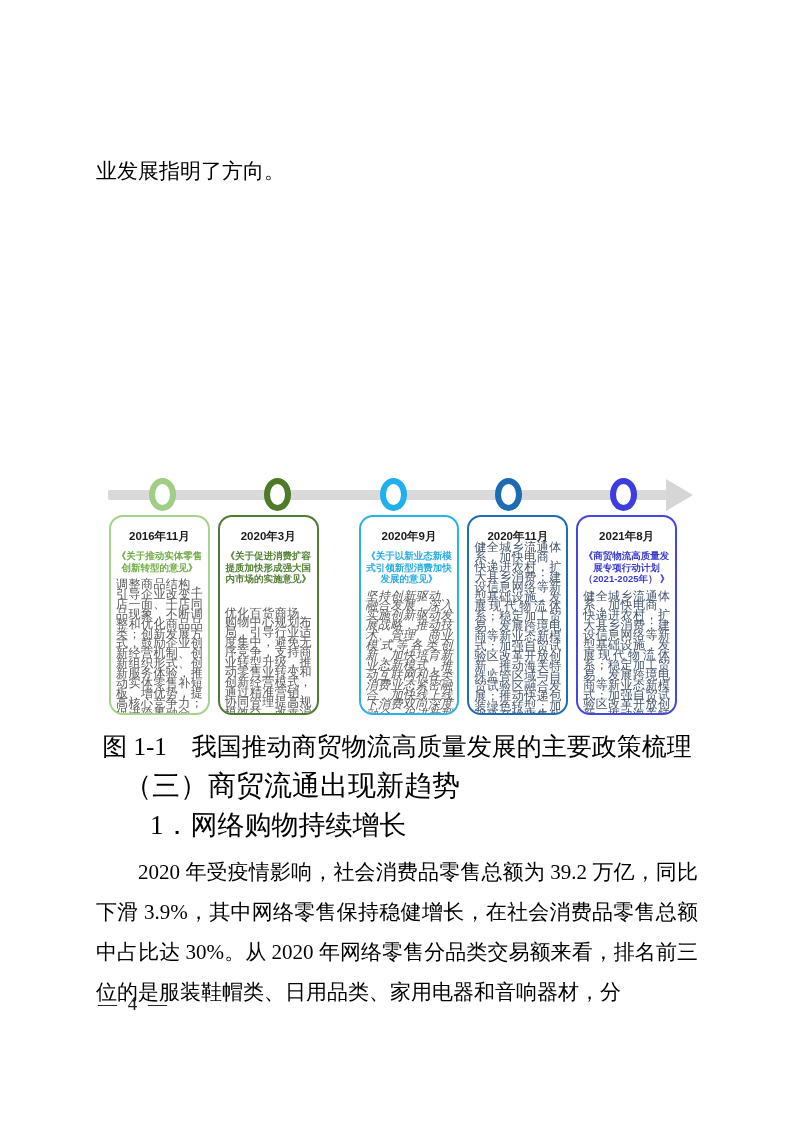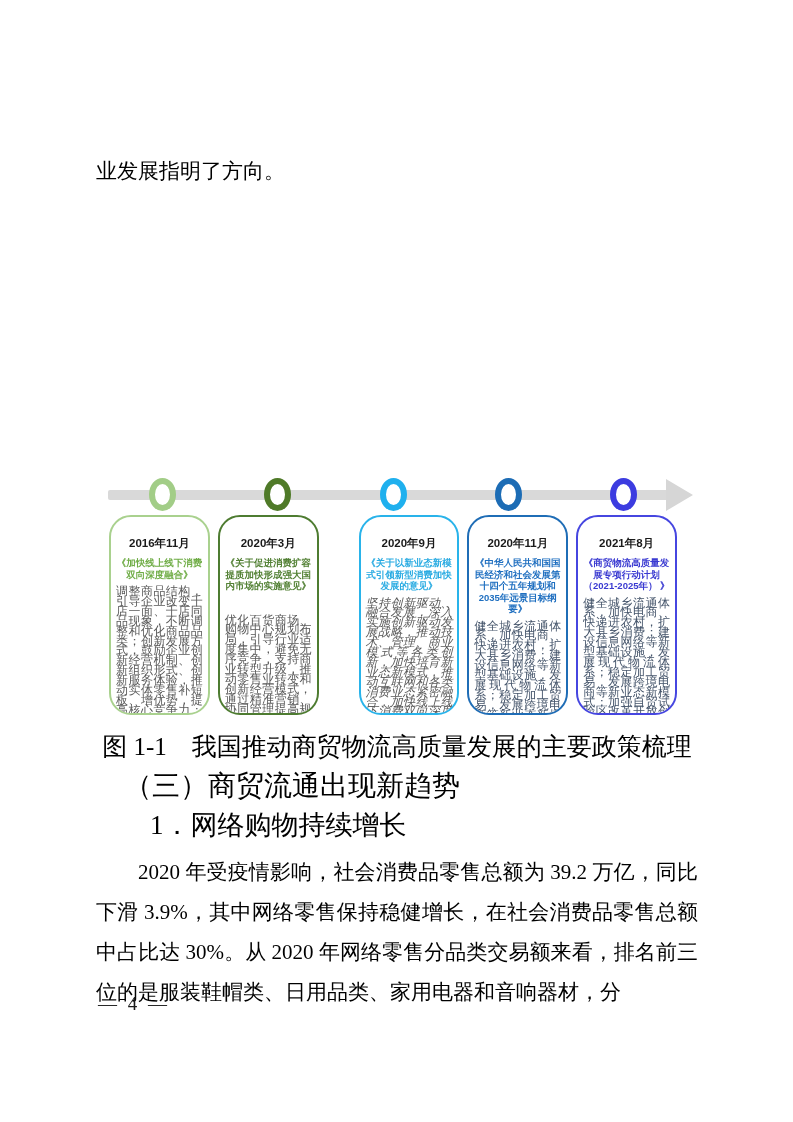--- a/index.html
+++ b/index.html
@@ -44,22 +44,22 @@
   .tl-dot {
     width:27px; height:33px; background:#fff;
     border:6px solid #999; border-radius:50%;
   }
   .tl-cards {
     position:absolute; left:13px; top:47px; width:568px;
     display:flex; gap:8px; align-items:stretch;
   }
   .tl-card {
     flex:1; height:200px; overflow:hidden;
-    background:#fff; border:2px solid #999; border-radius:22px;
-    padding:19px 5px 5px;
+    background:#fff; border:2px solid #999; border-radius:14px;
+    padding:12px 5px 5px;
   }
   .tl-date {
     text-align:center; font-weight:bold; font-size:11.5px;
     color:#1a1a1a; line-height:14px;
   }
   .tl-title {
     text-align:center; font-weight:bold; font-size:9.5px;
     line-height:11.5px; margin:7px 0 7px;
   }
   .tl-body {
@@ -109,36 +109,35 @@
         <div class="tl-dot" style="border-color: rgb(28, 108, 181);"></div>
       </div>
     <div class="tl-dot-cell">
         <div class="tl-dot" style="border-color: rgb(60, 60, 224);"></div>
       </div>
   </div>
 
   <div class="tl-cards">
     <div class="tl-card" style="border-color: rgb(169, 209, 142);">
       <div class="tl-date">2016年11月</div>
-      <div class="tl-title" style="color: rgb(112, 173, 71);">《加快线上线下消费双向深度融合》</div>
+      <div class="tl-title" style="color: rgb(112, 173, 71);">《关于推动实体零售创新转型的意见》</div>
       <div class="tl-body" style="color: rgb(89, 89, 89);">调整商品结构，引导企业改变千店一面、千店同品现象，不断调整和优化商品品类；创新发展方式，鼓励企业创新经营机制、创新组织形式、创新服务体验，推动实体零售补短板、增优势，提高核心竞争力；促进跨界融合，促进线上线下融合。</div>
     </div>
     <div class="tl-card" style="border-color: rgb(78, 124, 49);">
       <div class="tl-date">2020年3月</div>
       <div class="tl-title" style="color: rgb(83, 129, 53);">《关于促进消费扩容提质加快形成强大国内市场的实施意见》</div>
       <div class="tl-body" style="color: rgb(89, 89, 89); margin-top: 24px;">优化百货商场、购物中心规划布局，引导行业适度集中，避免无序竞争，支持商业转型升级，推动零售业转变和创新经营模式，通过精准营销、协同管理提高规模效益，改善消费体验，鼓励线上线下融合等新消费模式发展，鼓励建设“智慧商店”“智慧街区”“智慧商圈”。</div>
     </div>
     <div class="tl-card" style="border-color: rgb(41, 179, 234); margin-left: 32px;">
       <div class="tl-date">2020年9月</div>
       <div class="tl-title" style="color: rgb(41, 171, 226);">《关于以新业态新模式引领新型消费加快发展的意见》</div>
       <div class="tl-body" style="color: rgb(89, 89, 89); font-style: italic;">坚持创新驱动、融合发展，深入实施创新驱动发展战略，推动技术、管理、商业模式等各类创新，加快培育新业态新模式，推动互联网和各类消费业态紧密融合，加快线上线下消费双向深度融合，促进新型消费蓬勃发展。</div>
     </div>
     <div class="tl-card" style="border-color: rgb(31, 109, 182);">
       <div class="tl-date">2020年11月</div>
-      <div class="tl-title" style="color: rgb(31, 111, 192);">《中华人民共和国国民经济和社会发展第十四个五年规划和2035年远景目标纲要》</div>
       <div class="tl-body" style="color: rgb(68, 84, 106);">健全城乡流通体系，加快电商、快递进农村，扩大县乡消费；建设信息网络等新型基础设施，发展现代物流体系；稳定加工贸易，发展跨境电商等新业态新模式；加强自贸试验区改革开放创新，推动海关特殊监管区域与自贸试验区融合发展；推动快递包装绿色转型；加强废弃物收集处理，推进生态系统保护和修复等。</div>
     </div>
     <div class="tl-card" style="border-color: rgb(70, 70, 224);">
       <div class="tl-date">2021年8月</div>
       <div class="tl-title" style="color: rgb(58, 58, 209);">《商贸物流高质量发展专项行动计划（2021-2025年） 》</div>
       <div class="tl-body" style="color: rgb(68, 84, 106);">健全城乡流通体系，加快电商、快递进农村，扩大县乡消费；建设信息网络等新型基础设施，发展现代物流体系；稳定加工贸易，发展跨境电商等新业态新模式；加强自贸试验区改革开放创新，推动海关特殊监管区域与自贸试验区融合发展；推动快递包装绿色转型；加强废弃物收集处理，推进生态系统保护和修复等。</div>
     </div>
   </div>
 </div>
 

